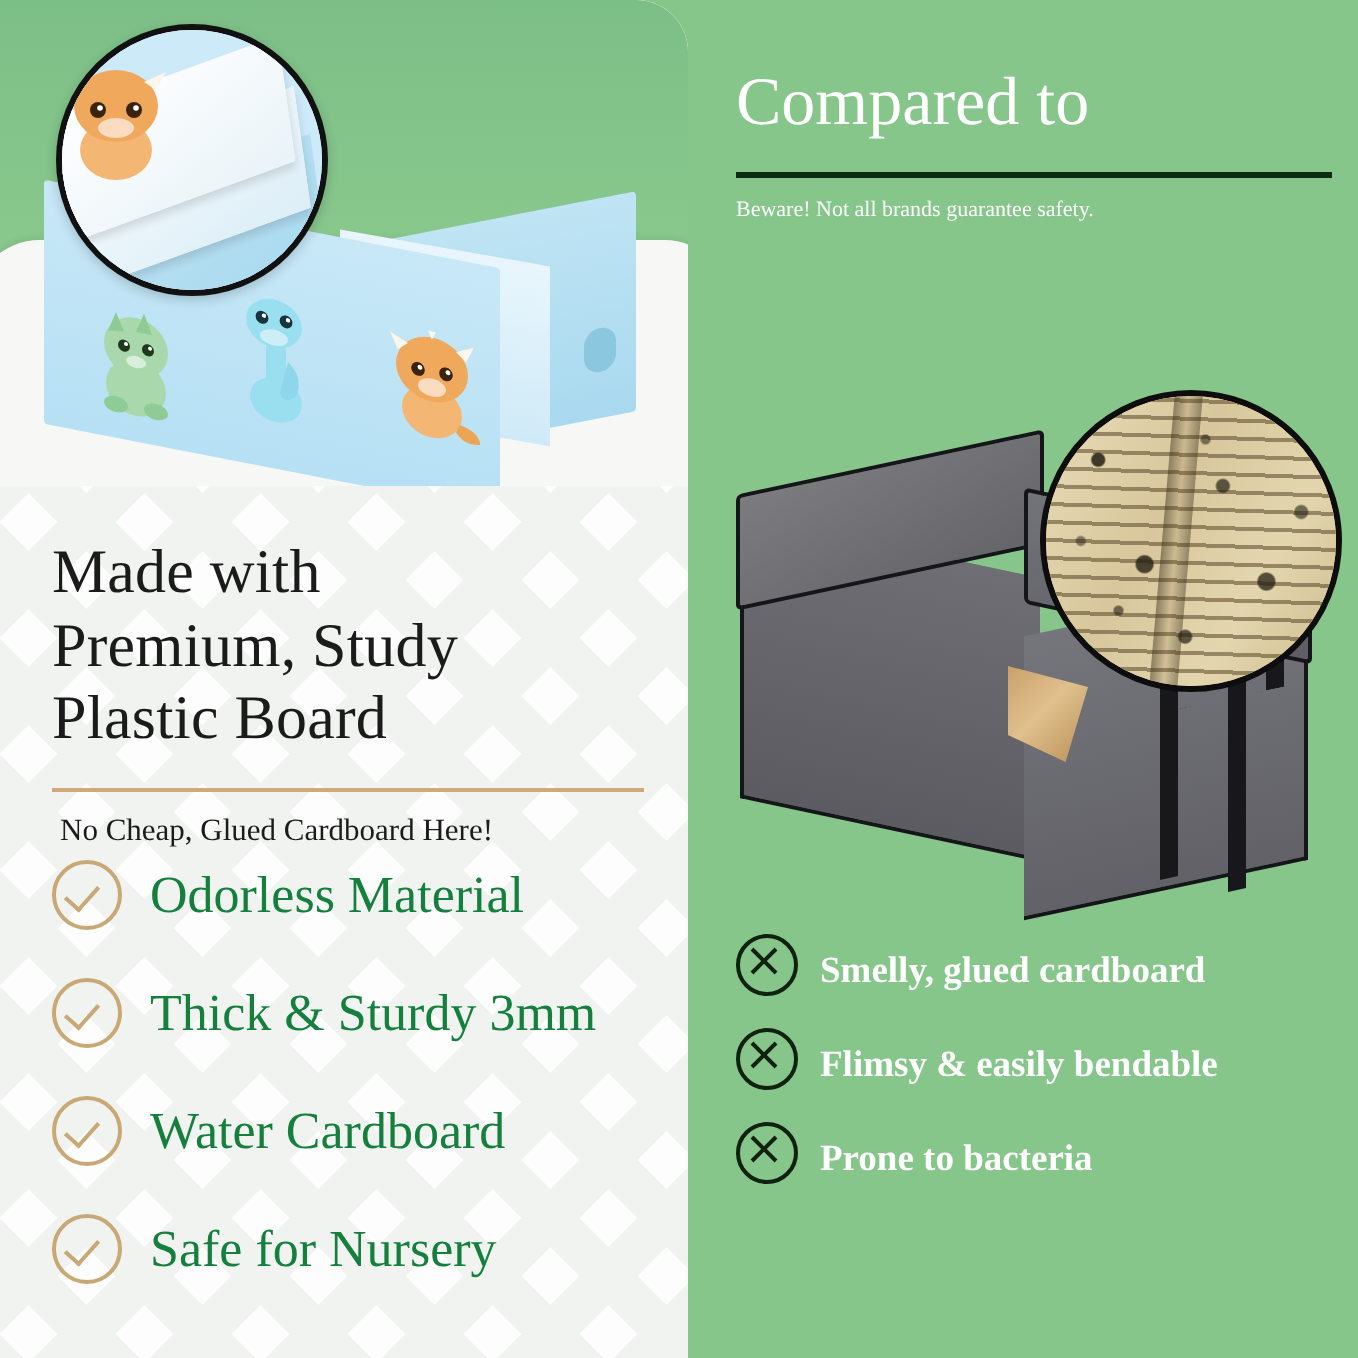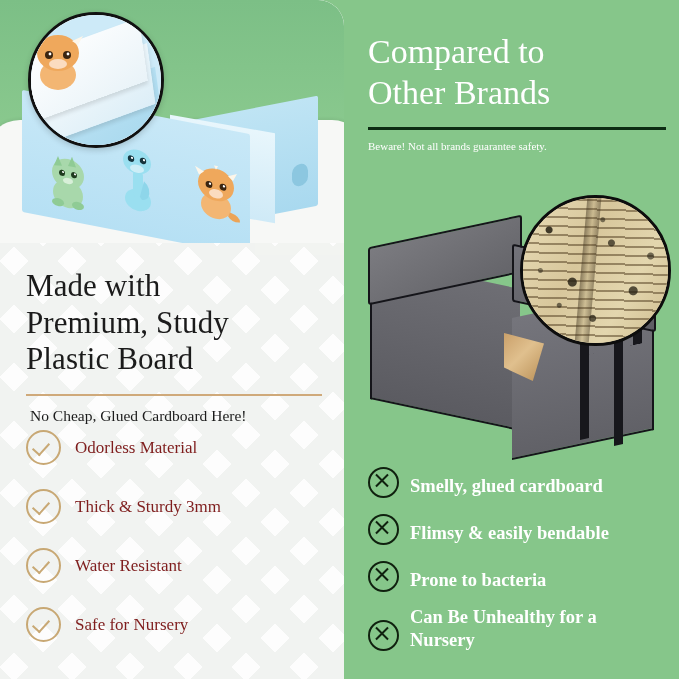--- a/index.html
+++ b/index.html
@@ -188,22 +188,22 @@
   .check-icon::after {
     content: "";
     position: absolute;
     left: 8px; top: 7px;
     width: 8px; height: 14px;
     border-right: 2px solid #c8a874;
     border-bottom: 2px solid #c8a874;
     transform: rotate(42deg);
   }
   .pro-label {
-    font-size: 17px;
-    color: #7f1d1d;
+    font-size: 26px;
+    color: #15803d;
     white-space: nowrap;
   }
 
   
   .right-head {
     position: absolute;
     left: 368px; top: 32px;
     width: 300px;
   }
   .right-title {
@@ -450,33 +450,32 @@
       <div class="pro-item">
         <span class="check-icon"></span>
         <span class="pro-label">Odorless Material</span>
       </div>
       <div class="pro-item">
         <span class="check-icon"></span>
         <span class="pro-label">Thick &amp; Sturdy 3mm</span>
       </div>
       <div class="pro-item">
         <span class="check-icon"></span>
-        <span class="pro-label">Water Resistant</span>
+        <span class="pro-label">Water Cardboard</span>
       </div>
       <div class="pro-item">
         <span class="check-icon"></span>
         <span class="pro-label">Safe for Nursery</span>
       </div>
     </div>
   </div>
 
   <div class="right-head">
     <div class="right-title">
       <div>Compared to</div>
-      <div>Other Brands</div>
     </div>
     <div class="green-rule"></div>
     <p class="right-sub">Beware! Not all brands guarantee safety.</p>
   </div>
 
   <div class="hero-right">
     <div class="gb-front-left"></div>
     <div class="gb-front-right"></div>
     <div class="gb-tear"></div>
     <div class="gb-lid-left"></div>
@@ -498,19 +497,15 @@
       <span class="con-label">Smelly, glued cardboard</span>
     </div>
     <div class="con-item">
       <span class="x-icon"></span>
       <span class="con-label">Flimsy &amp; easily bendable</span>
     </div>
     <div class="con-item">
       <span class="x-icon"></span>
       <span class="con-label">Prone to bacteria</span>
     </div>
-    <div class="con-item">
-      <span class="x-icon"></span>
-      <span class="con-label" style="max-width:228px;">Can Be Unhealthy for a Nursery</span>
-    </div>
   </div>
 
 </div>
 
 </body></html>

